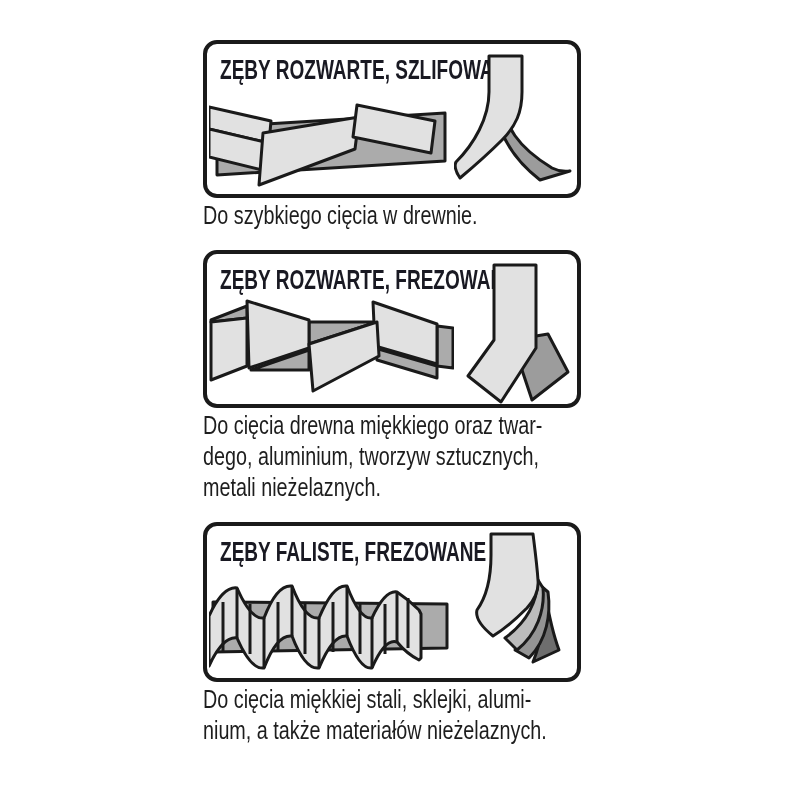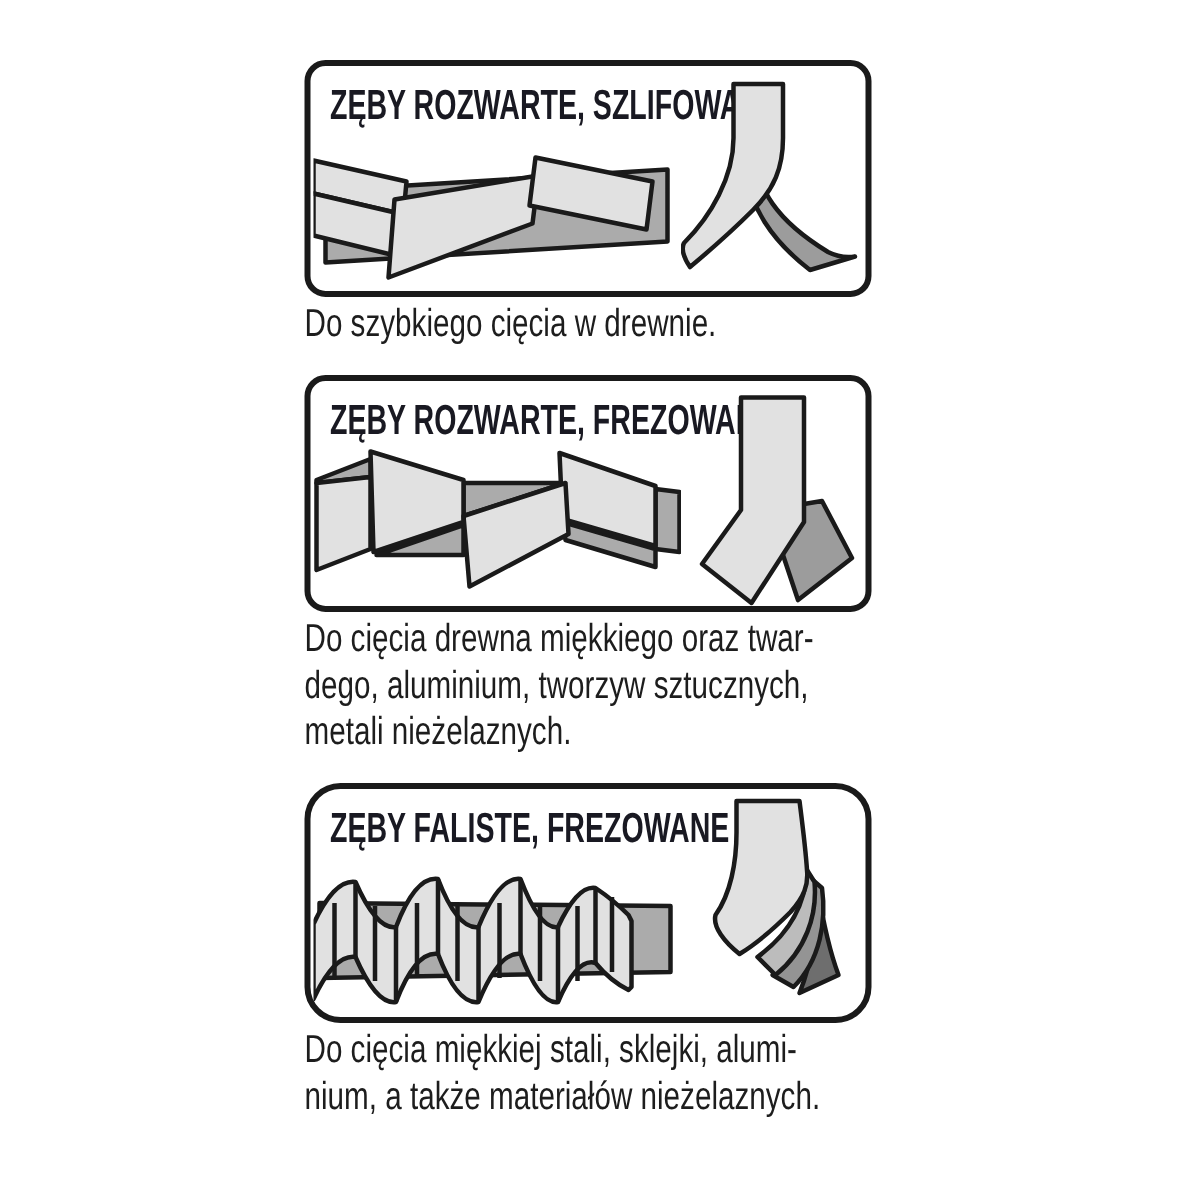--- a/index.html
+++ b/index.html
@@ -7,21 +7,21 @@
   body { padding: 40px 0 0 203px; font-family: "Liberation Sans", "DejaVu Sans", sans-serif; }
 
   .panel {
     position: relative;
     width: 378px;
     height: 158px;
     border: 4px solid #1a1a1a;
     border-radius: 14px;
     background: #ffffff;
   }
-  .panel.tall { height: 160px; border-radius: 24px; }
+  .panel.tall { height: 160px; }
 
   .panel-title {
     position: absolute;
     top: 10px;
     left: 13px;
     font-size: 28px;
     font-weight: bold;
     color: #191922;
     white-space: nowrap;
     transform: scaleX(0.68);

